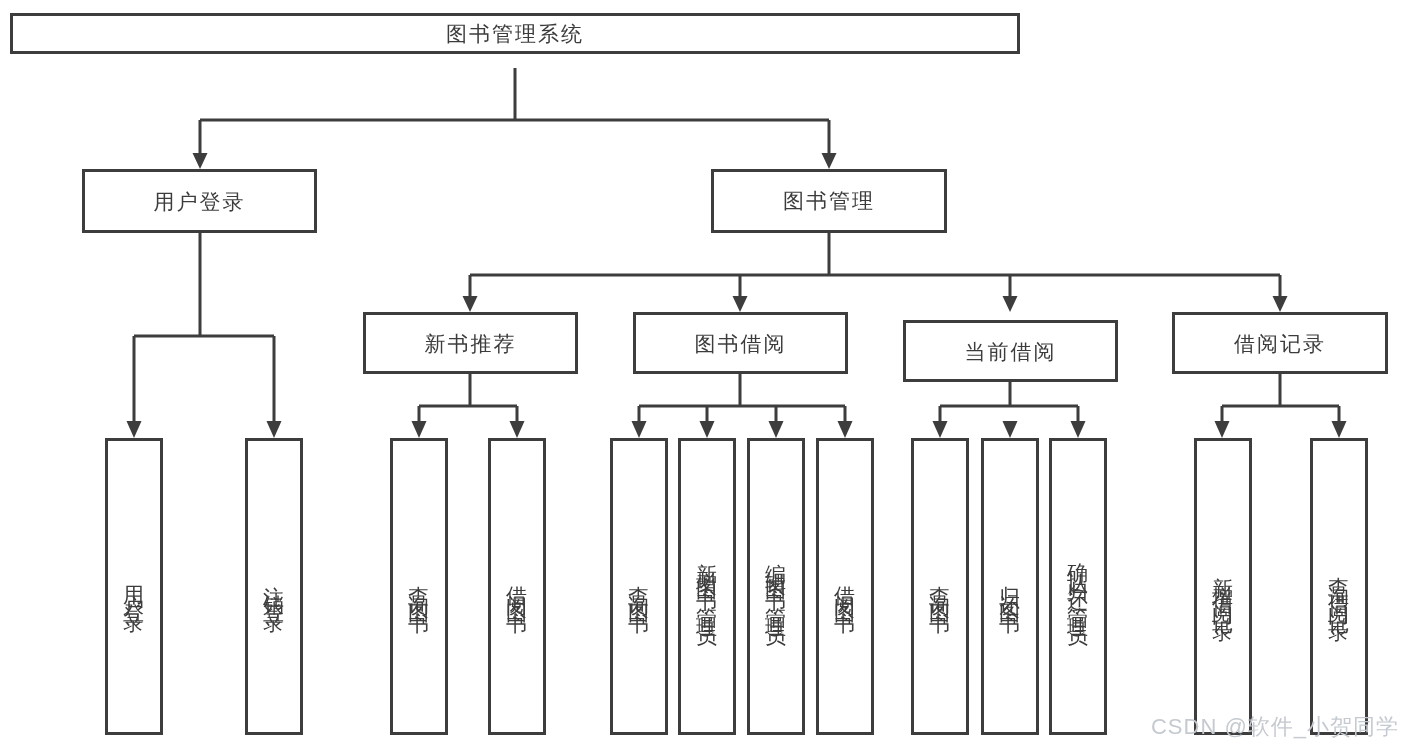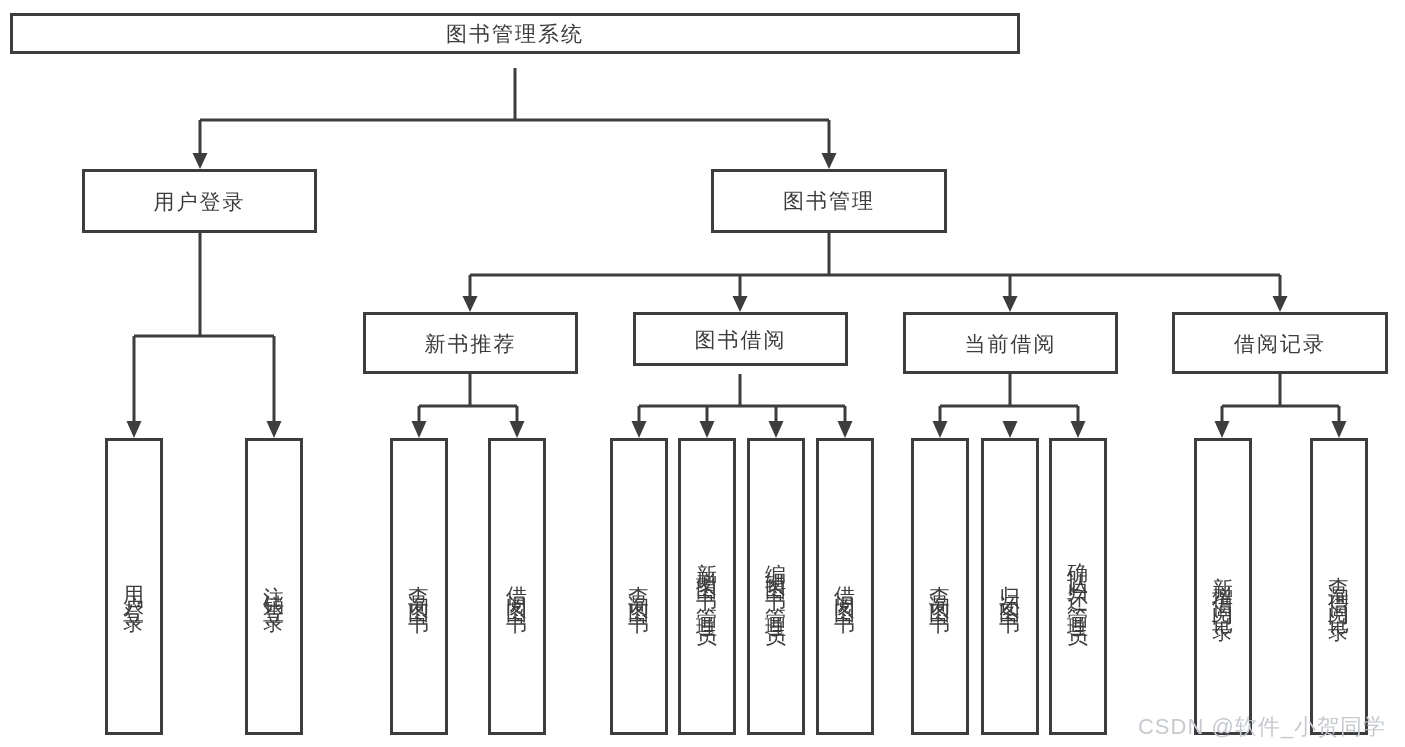--- a/index.html
+++ b/index.html
@@ -34,32 +34,32 @@
   .vnode{
     writing-mode:vertical-rl;
     letter-spacing:9px;
     width:58px;top:438px;height:297px;
   }
   
   .node-root   {left:10px;  top:13px;  width:1010px;height:41px;}
   .n-user      {left:82px;  top:169px; width:235px; height:64px;}
   .n-mgmt      {left:711px; top:169px; width:236px; height:64px;font-family:Liberation Serif, serif;}
   .n-newbook   {left:363px; top:312px; width:215px; height:62px;}
-  .n-borrow    {left:633px; top:312px; width:215px; height:54px;}
-  .n-current   {left:903px; top:312px; width:215px; height:62px;}
+  .n-borrow    {left:633px; top:312px; width:215px; height:62px;}
+  .n-current   {left:903px; top:320px; width:215px; height:62px;}
   .n-record    {left:1172px;top:312px; width:216px; height:62px;}
   
   .v-u1{left:105px;} .v-u2{left:245px;}
   .v-n1{left:390px;} .v-n2{left:488px;}
   .v-b1{left:610px;} .v-b2{left:678px;} .v-b3{left:747px;} .v-b4{left:816px;}
   .v-c1{left:911px;} .v-c2{left:981px;} .v-c3{left:1049px;}
   .v-r1{left:1194px;} .v-r2{left:1310px;}
   .watermark{
     position:absolute;
-    right:19px;top:712px;
+    right:6px;top:712px;
     font-size:22px;
     letter-spacing:1px;
     color:var(--watermark);
     z-index:5;
     white-space:nowrap;
   }
 </style>
 </head>
 <body>
 

